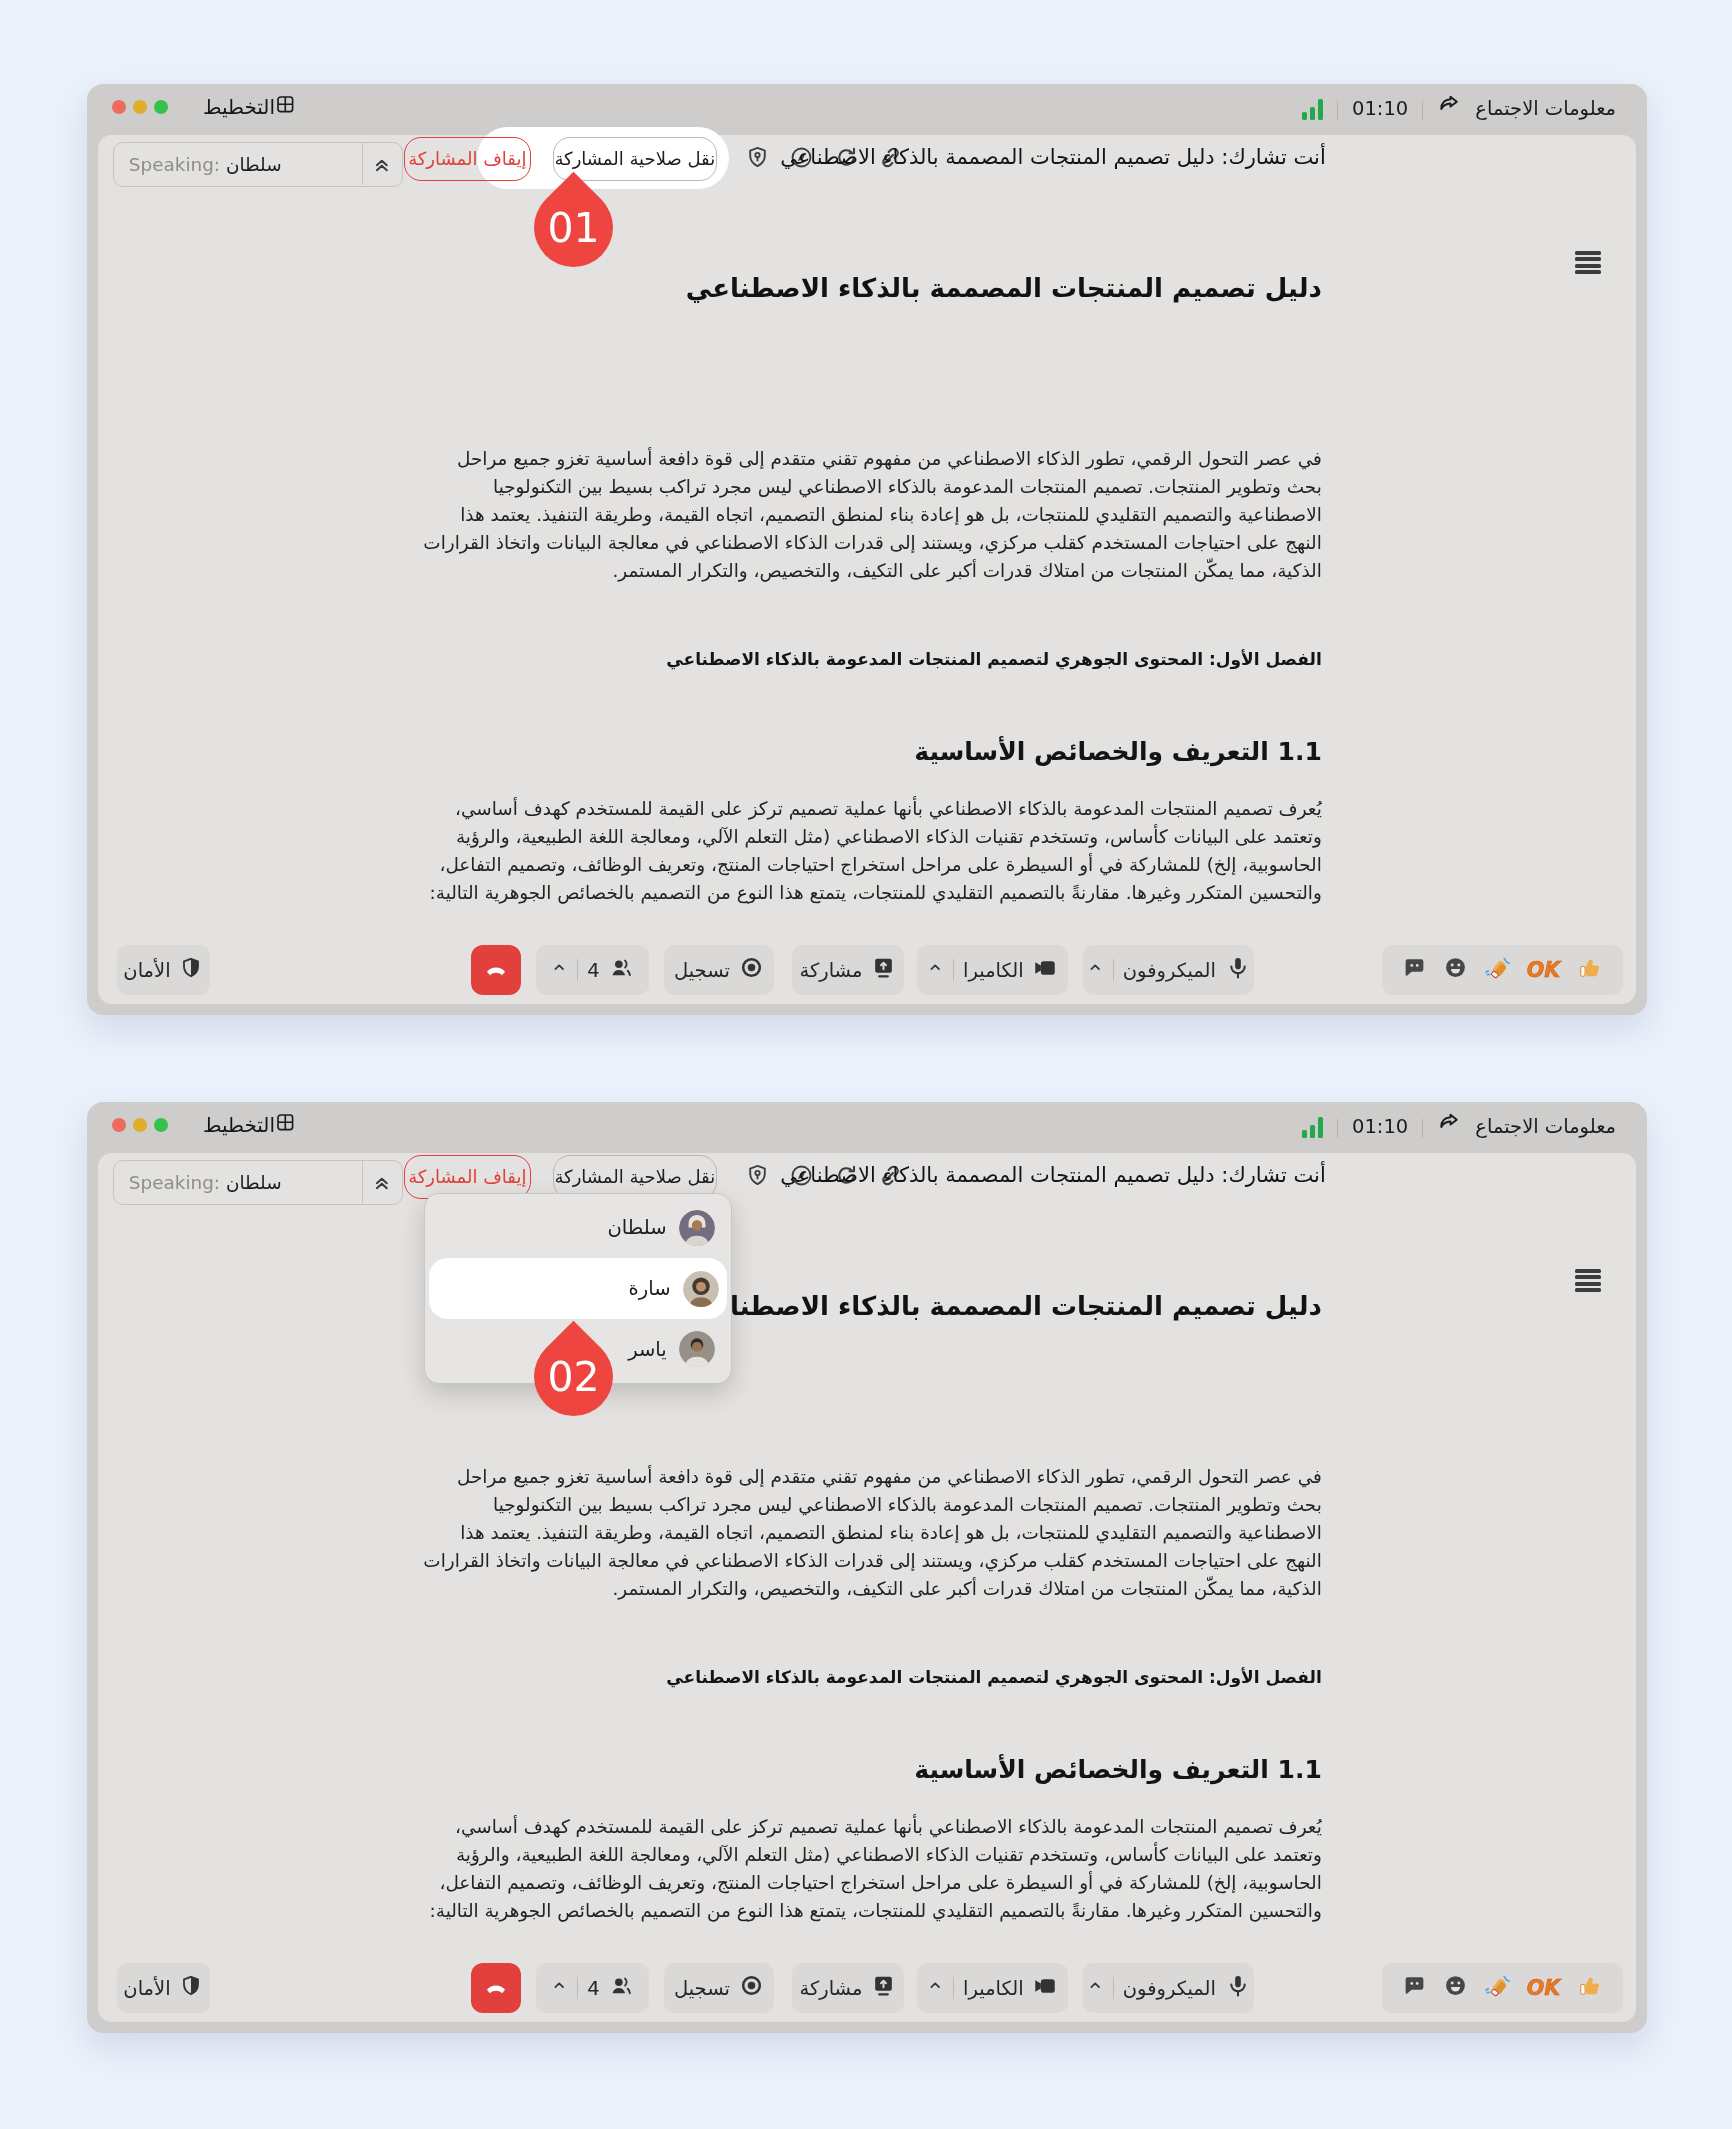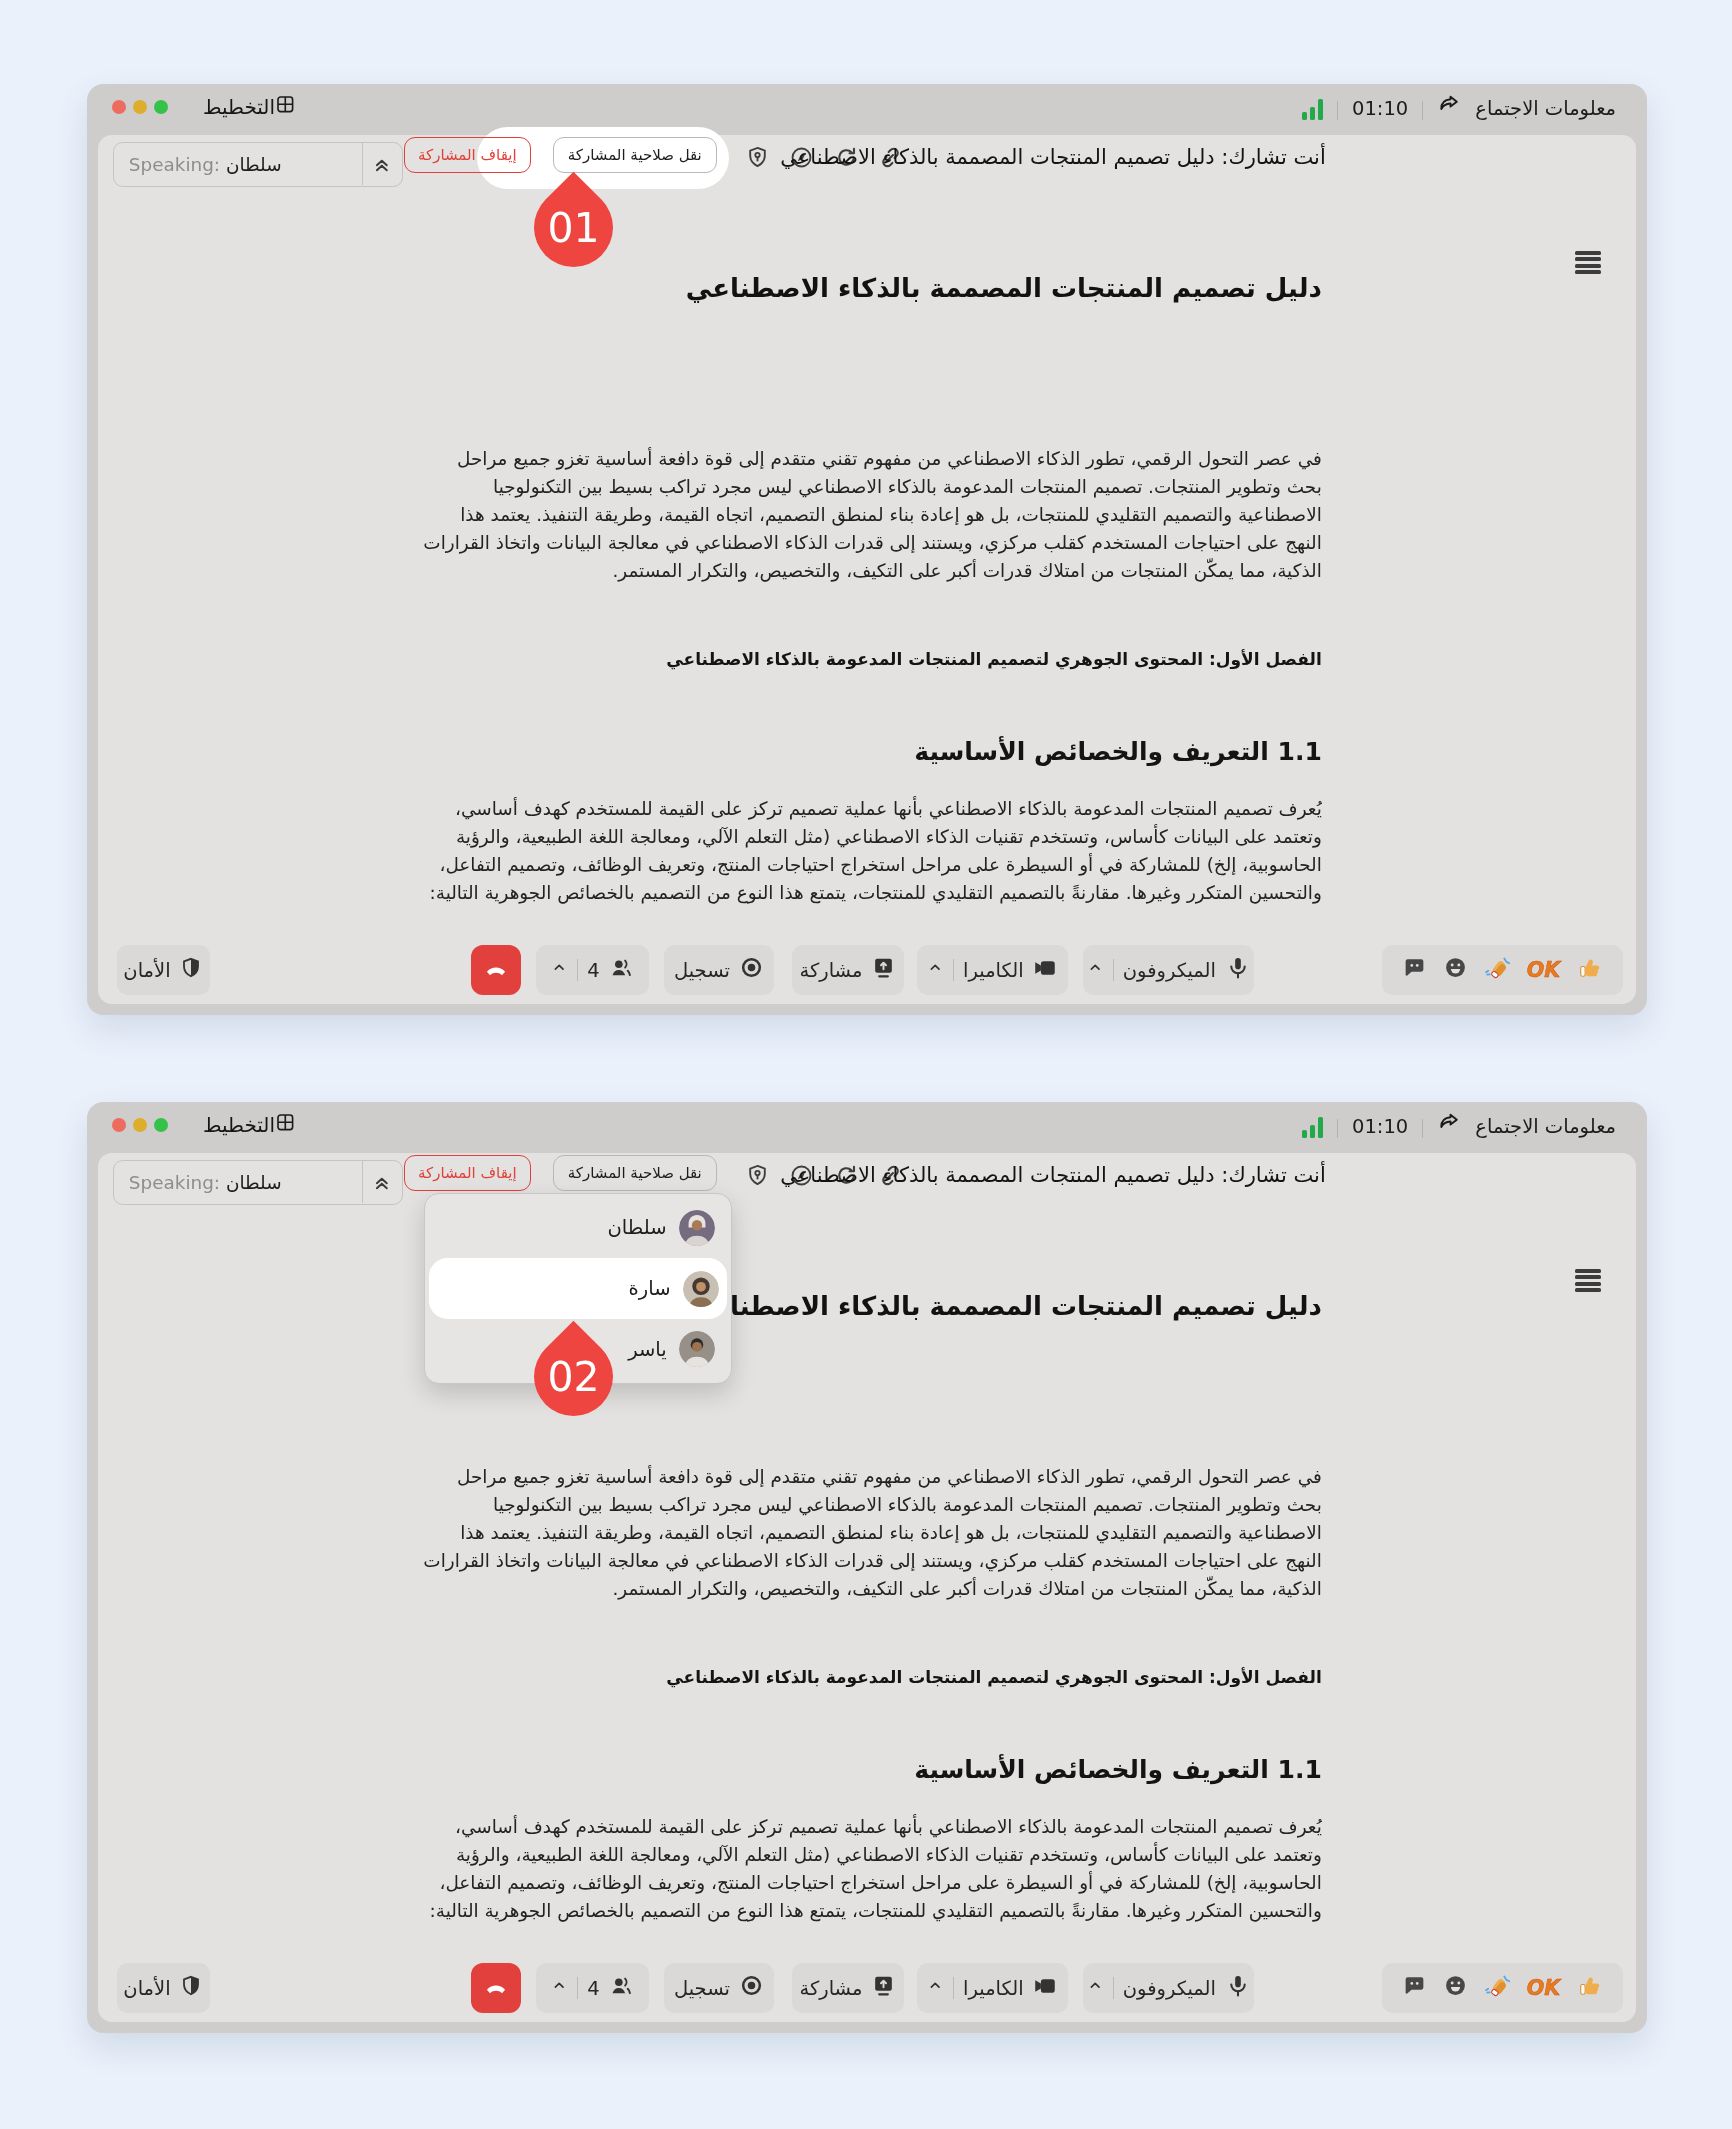--- a/index.html
+++ b/index.html
@@ -19,21 +19,21 @@
   .sig i{display:block;width:4.9px;border-radius:1.6px;background:#23a84b}
   .sig .s1{height:7.6px}.sig .s2{height:13px}.sig .s3{height:20.6px}
   
   .content{position:absolute;left:10.8px;right:10.8px;top:51px;bottom:10.8px;background:#e3e2e0;border-radius:14px}
   
   .speaking{position:absolute;left:15px;top:6.5px;width:288px;height:43px;border:1.1px solid #c5c4c2;border-radius:9.7px;display:flex;align-items:center}
   .speaking .txt{flex:1;padding-left:15px;font-size:18.4px;color:#1d1d1d;white-space:nowrap}
   .speaking .txt .lab{color:#8e8d8b}
   .speaking .sep{width:1.1px;height:42px;background:#c5c4c2}
   .speaking .collapse{width:39px;display:flex;align-items:center;justify-content:center}
-  .btn{position:absolute;top:1.6px;height:36px;border-radius:11px;display:flex;align-items:center;justify-content:center;font-size:15px;box-sizing:border-box}
+  .btn{position:absolute;top:1.6px;height:44px;border-radius:17px;display:flex;align-items:center;justify-content:center;font-size:18px;box-sizing:border-box}
   .btn-stop{left:306px;width:127px;border:1.6px solid #e0403a;color:#e0403a}
   .btn-transfer{left:455px;width:164px;border:1.1px solid #b9b8b6;color:#1d1d1d}
   .halo{position:absolute;left:379px;top:-8.1px;width:252px;height:62px;background:#ffffff;border-radius:31px}
   .sh-icons{position:absolute;left:647px;top:3.2px;display:flex;gap:19.5px;align-items:center;height:38px}
   .sh-icons svg{display:block}
   .sharing-text{position:absolute;left:826px;top:0;width:402px;height:44px;line-height:44px;text-align:right;font-size:21px;color:#141414;direction:rtl;white-space:nowrap}
   
   .doc{position:absolute;left:325px;top:0;width:899px;direction:rtl;text-align:right;color:#232323}
   .doc-title{position:absolute;top:106px;width:100%;font-size:26px;font-weight:700;line-height:61px;color:#121212}
   .doc-intro{position:absolute;top:292px;width:100%;font-size:18.4px;line-height:28px}

